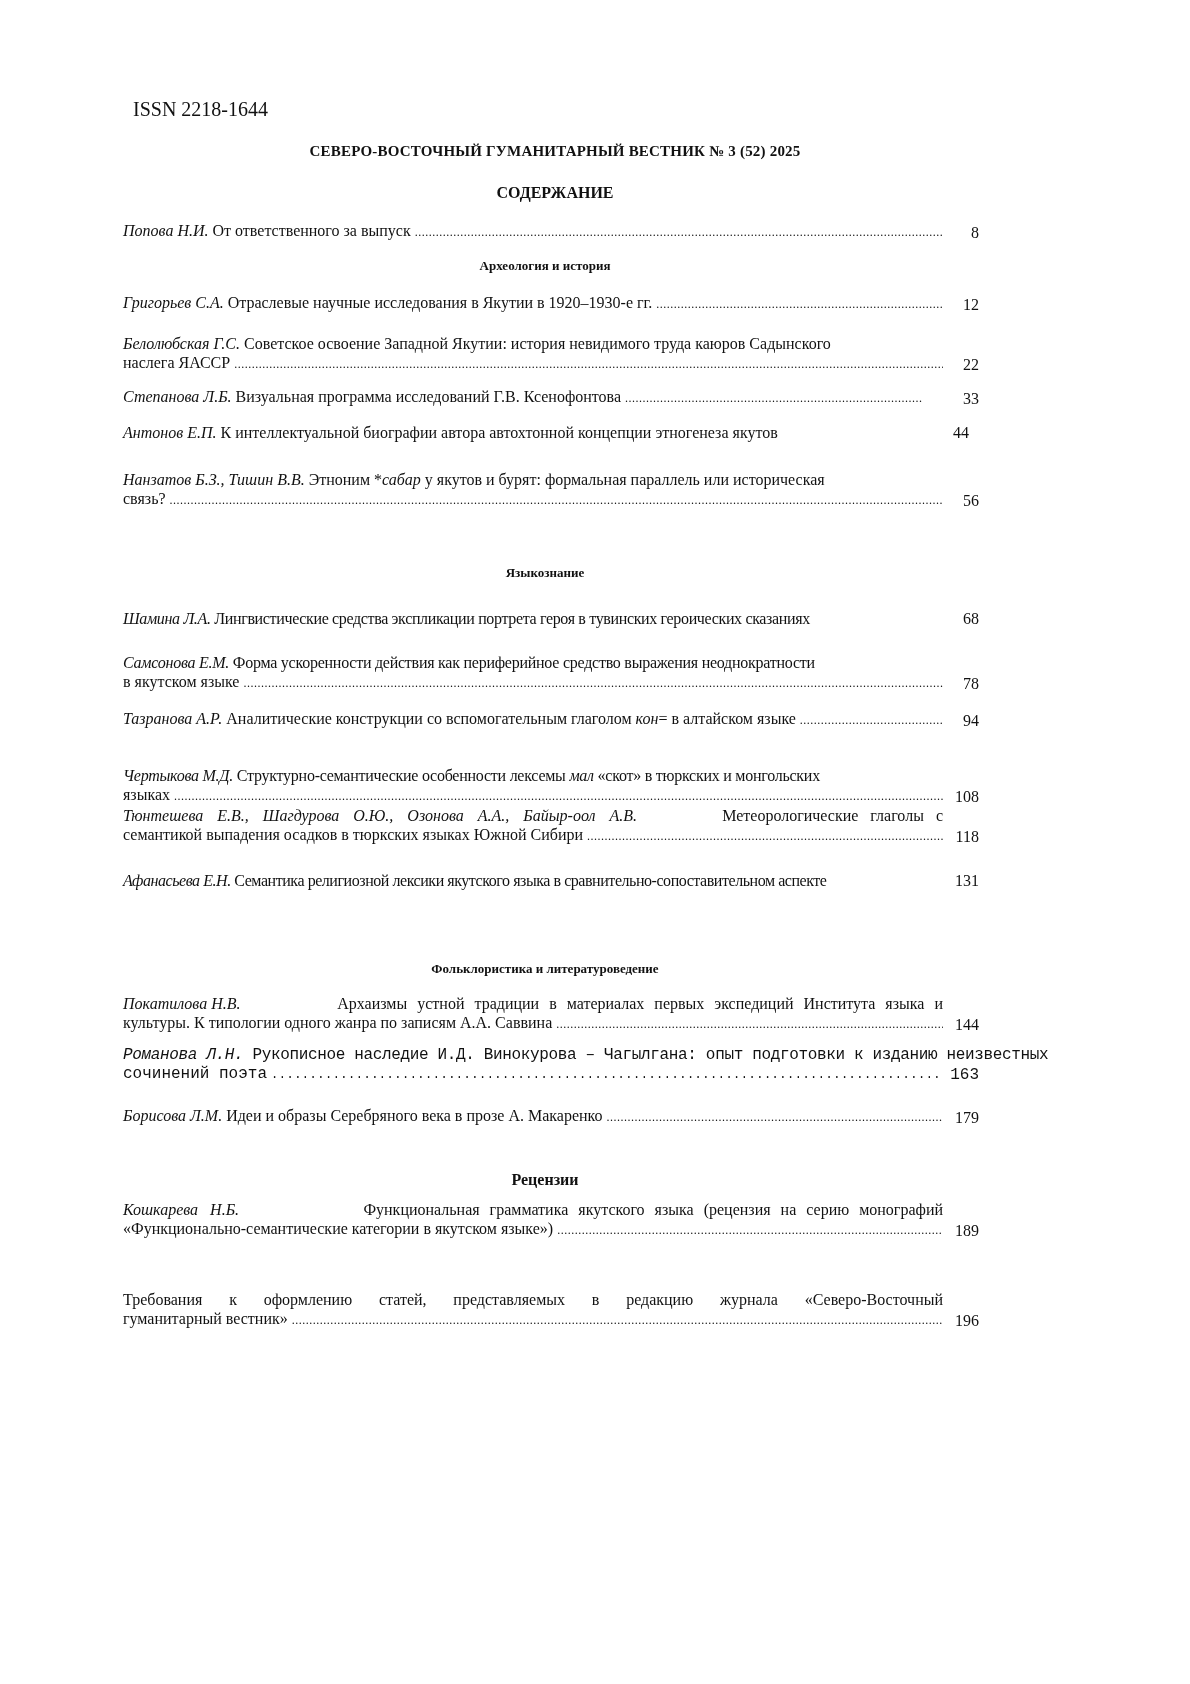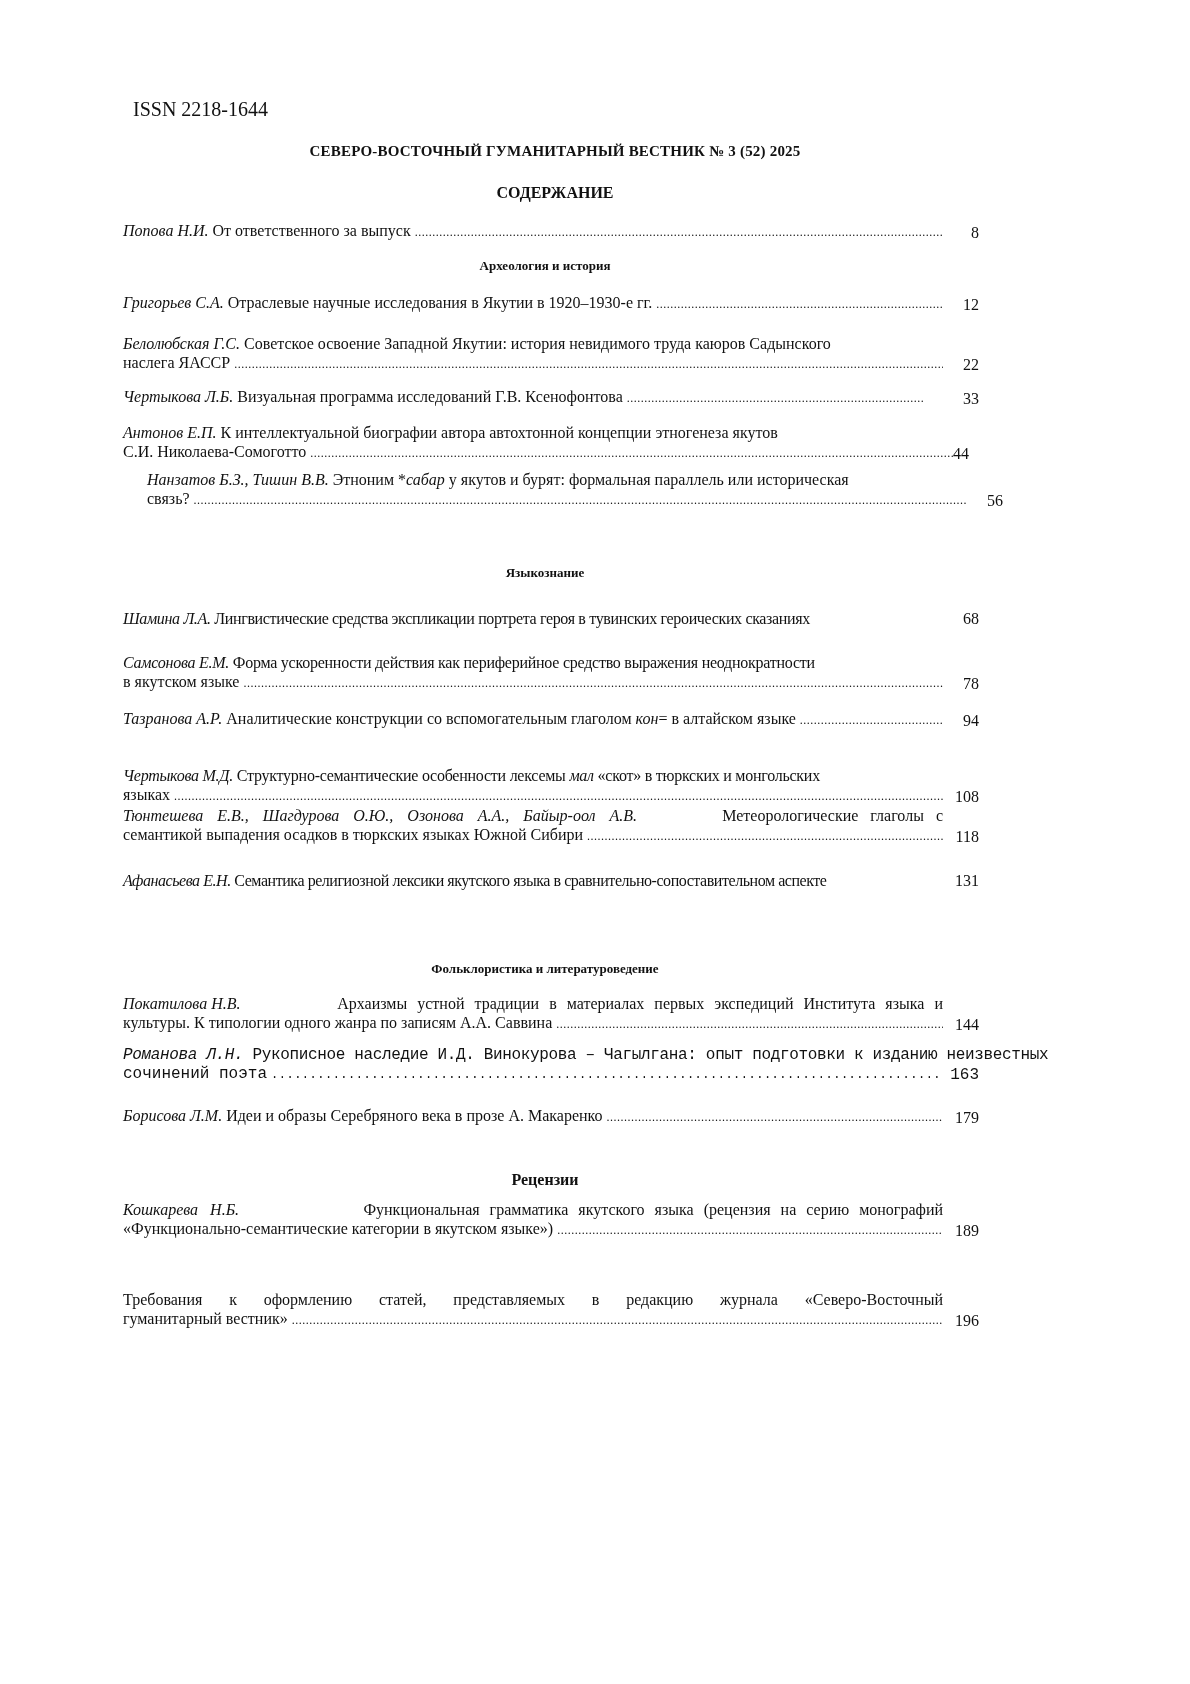--- a/index.html
+++ b/index.html
@@ -50,38 +50,34 @@
     </div>
   <div class="line">
       <span class="text">наслега ЯАССР</span>
       <span class="dots"></span>
     </div>
   <span class="page">22</span>
 </div>
 
 <div class="entry" style="top:387px;">
   <div class="line" style="width:800px">
-      <span class="text"><span class="author">Чертыкова Л.Б.</span> <span>Визуальная программа исследований Г.В. Ксенофонтова</span></span>
+      <span class="text"><span class="author">Степанова Л.Б.</span> <span>Визуальная программа исследований Г.В. Ксенофонтова</span></span>
       <span class="dots"></span>
     </div>
   <span class="page">33</span>
 </div>
 
 <div class="entry" style="top:423px;">
   <div class="line">
       <span class="text"><span class="author">Антонов Е.П.</span> <span>К интеллектуальной биографии автора автохтонной концепции этногенеза якутов</span></span>
     </div>
-  <div class="line" style="width:830px">
-      <span class="text">С.И. Николаева-Сомоготто</span>
-      <span class="dots"></span>
-    </div>
   <span class="page" style="right:10px">44</span>
 </div>
 
-<div class="entry" style="top:470px;margin-left:24px;">
+<div class="entry" style="top:470px;">
   <div class="line">
       <span class="text"><span class="author">Нанзатов Б.З., Тишин В.В.</span> <span>Этноним *</span><i class="inl">сабар</i><span> у якутов и бурят: формальная параллель или историческая</span></span>
     </div>
   <div class="line">
       <span class="text">связь?</span>
       <span class="dots"></span>
     </div>
   <span class="page">56</span>
 </div>
 

